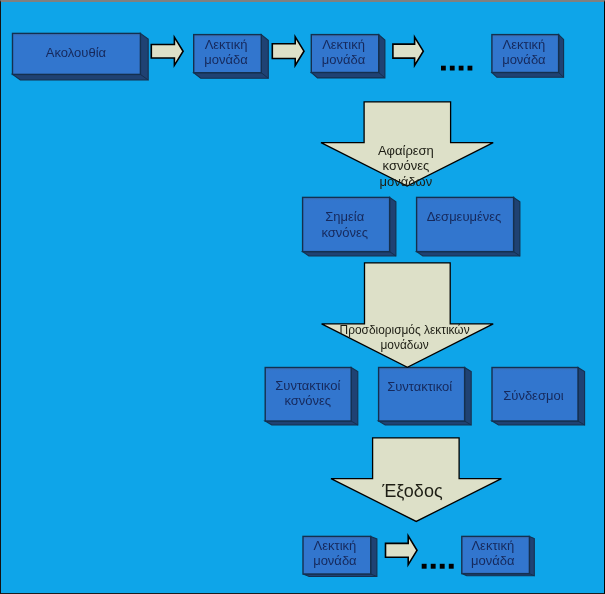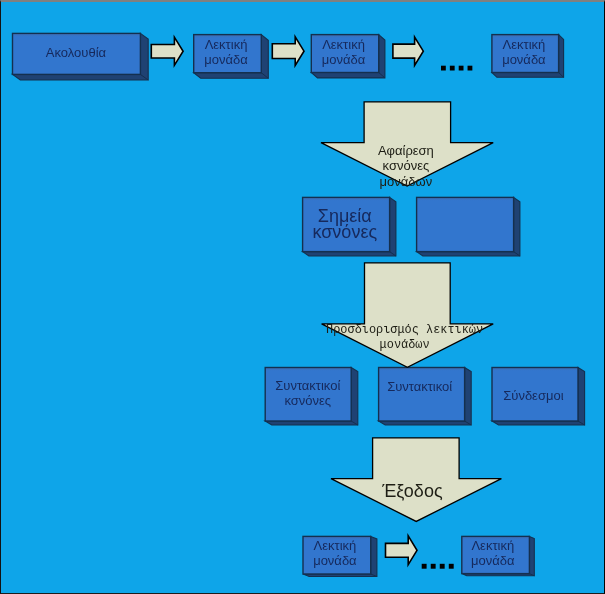--- a/index.html
+++ b/index.html
@@ -164,25 +164,26 @@
           <span>μονάδα</span>
         </div>
         <div class="lbl" style="left: 243.5px; width: 200px; font-size: 13px; line-height: 15.3px; top: 36.9px;">
           <span>Λεκτική</span>
           <span>μονάδα</span>
         </div>
         <div class="lbl" style="left: 423.9px; width: 200px; font-size: 13px; line-height: 15.3px; top: 37px;">
           <span>Λεκτική</span>
           <span>μονάδα</span>
         </div>
-        <div class="lbl" style="left: 244.8px; width: 200px; font-size: 18px; line-height: 15.3px; top: 209.4px;">
+        <div class="lbl" style="left: 244.8px; width: 200px; font-size: 13px; line-height: 15.3px; top: 209.4px;">
           <span>Σημεία</span>
           <span>κσνόνες</span>
         </div>
         <div class="lbl" style="left: 364px; width: 200px; font-size: 13px; line-height: 15.3px; top: 209.4px;">
+          <span>Δεσμευμένες</span>
         </div>
         <div class="lbl" style="left: 207.8px; width: 200px; font-size: 13px; line-height: 15.3px; top: 377.7px;">
           <span>Συντακτικοί</span>
           <span>κσνόνες</span>
         </div>
         <div class="lbl" style="left: 319.7px; width: 200px; font-size: 13px; line-height: 15.3px; top: 379px;">
           <span>Συντακτικοί</span>
         </div>
         <div class="lbl" style="left: 433.4px; width: 200px; font-size: 13px; line-height: 15.3px; top: 388.1px;">
           <span>Σύνδεσμοι</span>
@@ -193,21 +194,21 @@
         </div>
         <div class="lbl" style="left: 392.8px; width: 200px; font-size: 13px; line-height: 15.3px; top: 537.5px;">
           <span>Λεκτική</span>
           <span>μονάδα</span>
         </div>
         <div class="lbl" style="color: rgb(29, 29, 20); left: 295.9px; width: 220px; font-size: 13px; line-height: 15.3px; top: 120.2px; margin-top: 23px;">
           <span>Αφαίρεση</span>
           <span>κσνόνες</span>
           <span>μονάδων</span>
         </div>
-        <div class="lbl" style="color: rgb(29, 29, 20); left: 294.6px; width: 220px; font-size: 11.9px; line-height: 14.2px; top: 323.4px; font-family: Liberation Mono, monospace;">
+        <div class="lbl" style="color: rgb(29, 29, 20); left: 294.6px; width: 220px; font-size: 11.9px; line-height: 14.2px; top: 323.4px;">
           <span>Προσδιορισμός λεκτικών</span>
           <span>μονάδων</span>
         </div>
         <div class="lbl" style="color: rgb(29, 29, 20); left: 302.4px; width: 220px; font-size: 18px; line-height: 15.3px; top: 483.9px;">
           <span>Έξοδος</span>
         </div>
       </div>
   </div>
 </div>
 

